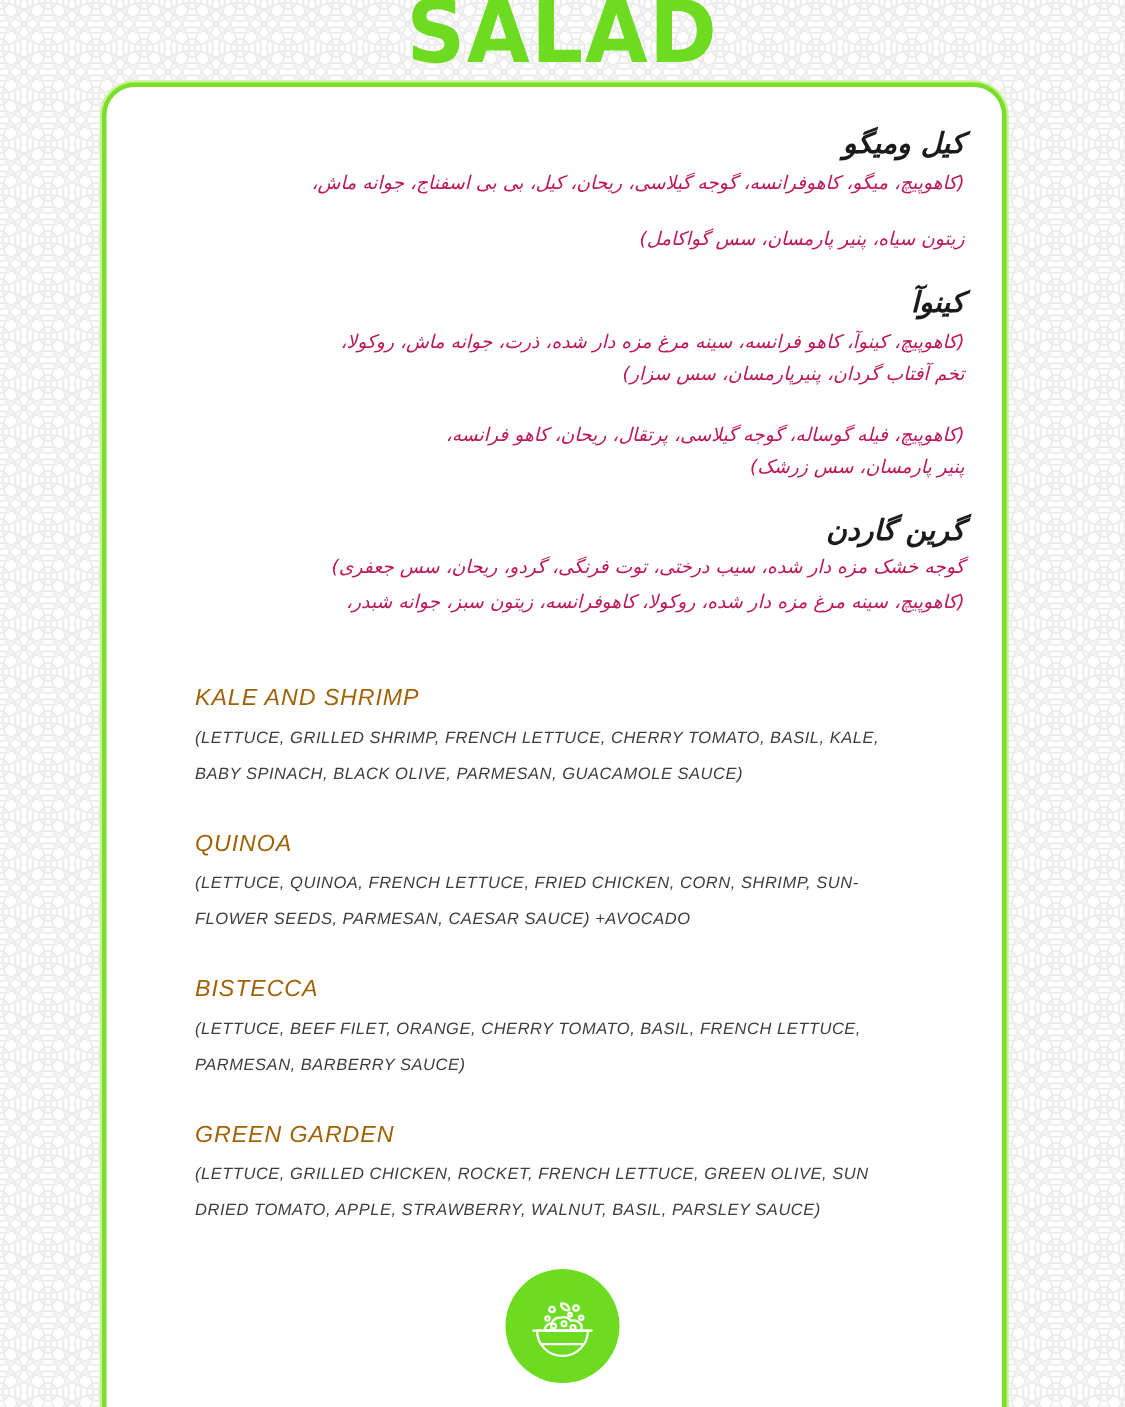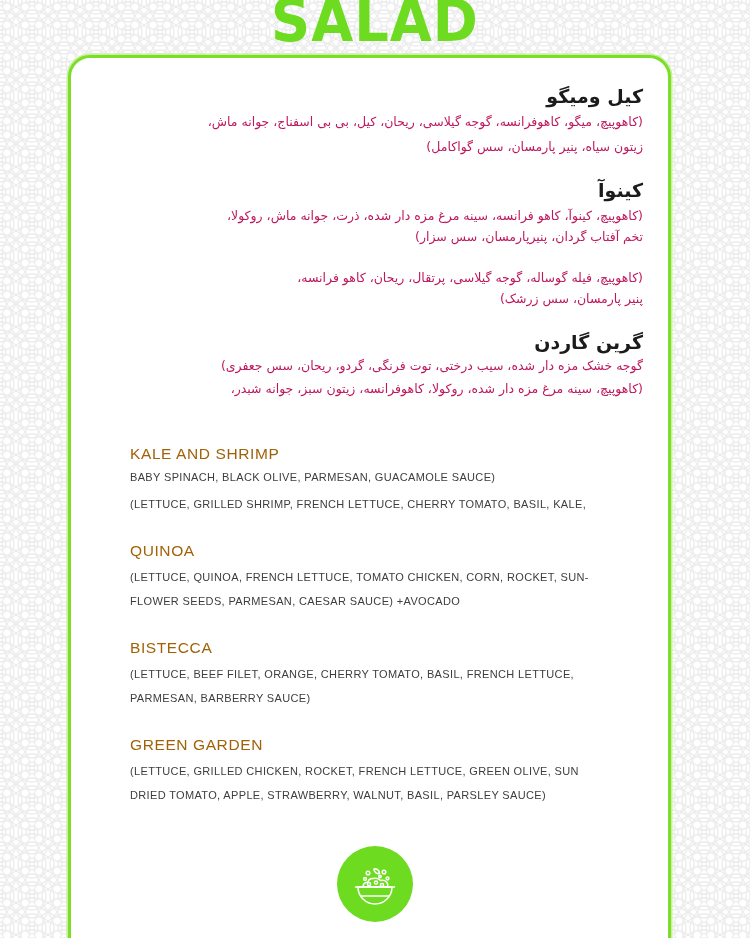--- a/index.html
+++ b/index.html
@@ -61,20 +61,21 @@
   }
 
   
   #content {
     position: absolute;
     left: 68px;
     top: 55px;
     width: 597px;
     height: 802px;
     z-index: 2;
+    font-style: italic;
   }
 
   
   .fa-block {
     direction: rtl;
     text-align: right;
     padding-right: 22px;
     padding-left: 22px;
     font-family: "DejaVu Sans", sans-serif;
   }
@@ -176,21 +177,21 @@
 
 <div id="frame"></div>
 
 <div id="content">
 
   <div style="padding-top:28px;">
 
     <div class="fa-block" style="margin-bottom:20px;">
       <div class="fa-title">کیل ومیگو</div>
       <div class="fa-desc">(کاهوپیچ، میگو، کاهوفرانسه، گوجه گیلاسی، ریحان، کیل، بی بی اسفناج، جوانه ماش،</div>
-      <div class="fa-desc" style="margin-top:4px;">زیتون سیاه، پنیر پارمسان، سس گواکامل)</div>
+      <div class="fa-desc" style="margin-top:16px;">زیتون سیاه، پنیر پارمسان، سس گواکامل)</div>
     </div>
 
     <div class="fa-block" style="margin-bottom:20px;">
       <div class="fa-title">کینوآ</div>
       <div class="fa-desc">(کاهوپیچ، کینوآ، کاهو فرانسه، سینه مرغ مزه دار شده، ذرت، جوانه ماش، روکولا،</div>
       <div class="fa-desc" style="margin-top:0;">تخم آفتاب گردان، پنیرپارمسان، سس سزار)</div>
     </div>
 
     <div class="fa-block" style="margin-bottom:20px;">
       <div class="fa-desc">(کاهوپیچ، فیله گوساله، گوجه گیلاسی، پرتقال، ریحان، کاهو فرانسه،</div>
@@ -202,27 +203,27 @@
       <div class="fa-desc" style="margin-top:0;">گوجه خشک مزه دار شده، سیب درختی، توت فرنگی، گردو، ریحان، سس جعفری)</div>
       <div class="fa-desc">(کاهوپیچ، سینه مرغ مزه دار شده، روکولا، کاهوفرانسه، زیتون سبز، جوانه شبدر،</div>
     </div>
 
   </div>
 
   <div style="padding-top:24px;">
 
     <div class="en-block" style="margin-bottom:24px;">
       <div class="en-title">KALE AND SHRIMP</div>
+      <div class="en-desc">(LETTUCE, GRILLED SHRIMP, FRENCH LETTUCE, CHERRY TOMATO, BASIL, KALE,</div>
       <div class="en-desc" style="margin-top:0;">BABY SPINACH, BLACK OLIVE, PARMESAN, GUACAMOLE SAUCE)</div>
-      <div class="en-desc">(LETTUCE, GRILLED SHRIMP, FRENCH LETTUCE, CHERRY TOMATO, BASIL, KALE,</div>
     </div>
 
     <div class="en-block" style="margin-bottom:24px;">
       <div class="en-title">QUINOA</div>
-      <div class="en-desc">(LETTUCE, QUINOA, FRENCH LETTUCE, TOMATO CHICKEN, CORN, ROCKET, SUN-</div>
+      <div class="en-desc">(LETTUCE, QUINOA, FRENCH LETTUCE, FRIED CHICKEN, CORN, SHRIMP, SUN-</div>
       <div class="en-desc" style="margin-top:0;text-align:left;">FLOWER SEEDS, PARMESAN, CAESAR SAUCE) +AVOCADO</div>
     </div>
 
     <div class="en-block" style="margin-bottom:24px;">
       <div class="en-title">BISTECCA</div>
       <div class="en-desc">(LETTUCE, BEEF FILET, ORANGE, CHERRY TOMATO, BASIL, FRENCH LETTUCE,</div>
       <div class="en-desc" style="margin-top:0;text-align:right;">PARMESAN, BARBERRY SAUCE)</div>
     </div>
 
     <div class="en-block">

